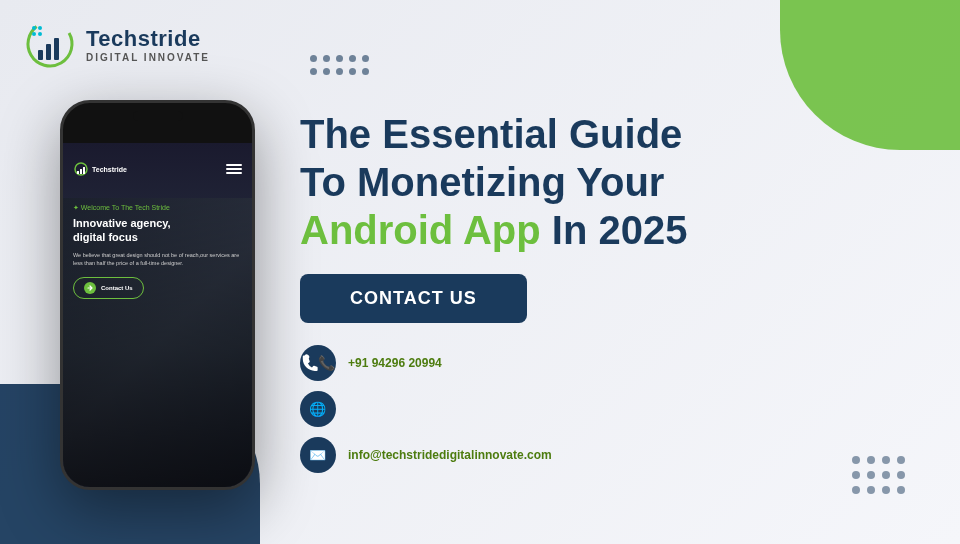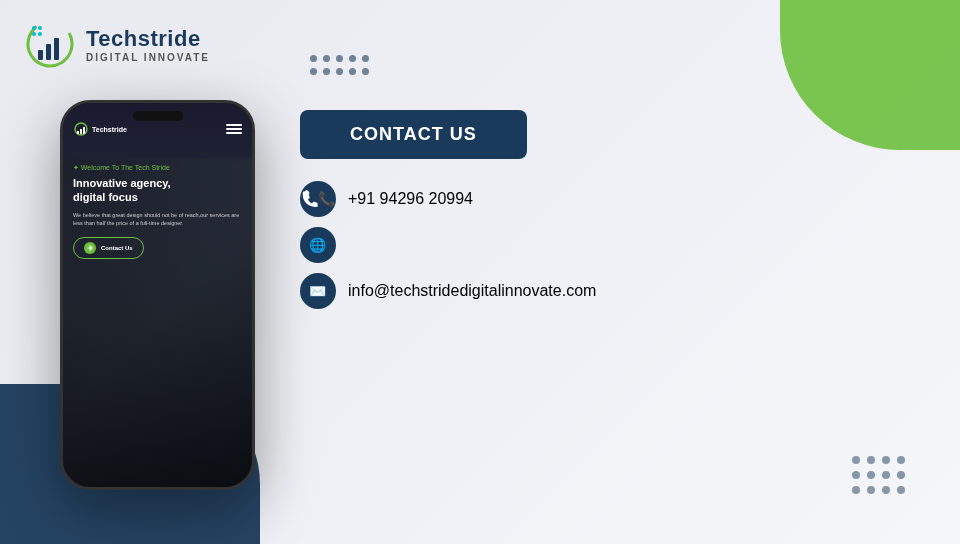--- a/index.html
+++ b/index.html
@@ -141,20 +141,21 @@
       background: #111;
       border-radius: 5px;
       z-index: 10;
     }
 
     .phone-screen {
       position: absolute;
       inset: 0;
       background: linear-gradient(180deg, #1a1a2e 0%, #2d3748 60%, #1a1a2e 100%);
       overflow: hidden;
+      margin-top: 40px;
     }
 
     
     .phone-header {
       display: flex;
       align-items: center;
       justify-content: space-between;
       padding: 18px 10px 6px;
     }
 
@@ -308,23 +309,23 @@
       height: 36px;
       background: #1a3a5c;
       border-radius: 50%;
       display: flex;
       align-items: center;
       justify-content: center;
       flex-shrink: 0;
     }
 
     .contact-text {
-      font-size: 16px;
-      color: #000000;
-      font-weight: 400;
+      font-size: 12px;
+      color: #4d7c0f;
+      font-weight: 700;
     }
 
     
     .logo-svg {
       width: 52px;
       height: 52px;
     }
   </style>
 </head>
 <body>
@@ -419,20 +420,25 @@
               </svg>
           </div>
           <span>Contact Us</span>
         </div>
       </div>
     </div>
   </div>
 </div>
 
 <div class="main-content">
+  <div class="main-title">
+    <span>The Essential Guide</span><br>
+    <span>To Monetizing Your</span><br>
+    <span class="highlight">Android App</span><span> In 2025</span>
+  </div>
 
   <button class="contact-btn">CONTACT US</button>
 
   <div class="contact-info">
 
     <div class="contact-item">
       <div class="contact-icon-circle">
         <svg width="20" height="20" viewBox="0 0 20 20" fill="none">
           <path d="M4 2a1 1 0 00-1 1v2.5c0 7.18 5.82 13 13 13H18a1 1 0 001-1v-2.5a1 1 0 00-.7-.95l-3-1a1 1 0 00-1.1.3l-1.3 1.6a10.07 10.07 0 01-4.35-4.35l1.6-1.3a1 1 0 00.3-1.1l-1-3A1 1 0 005 2H4z" fill="#fff"></path>
 

